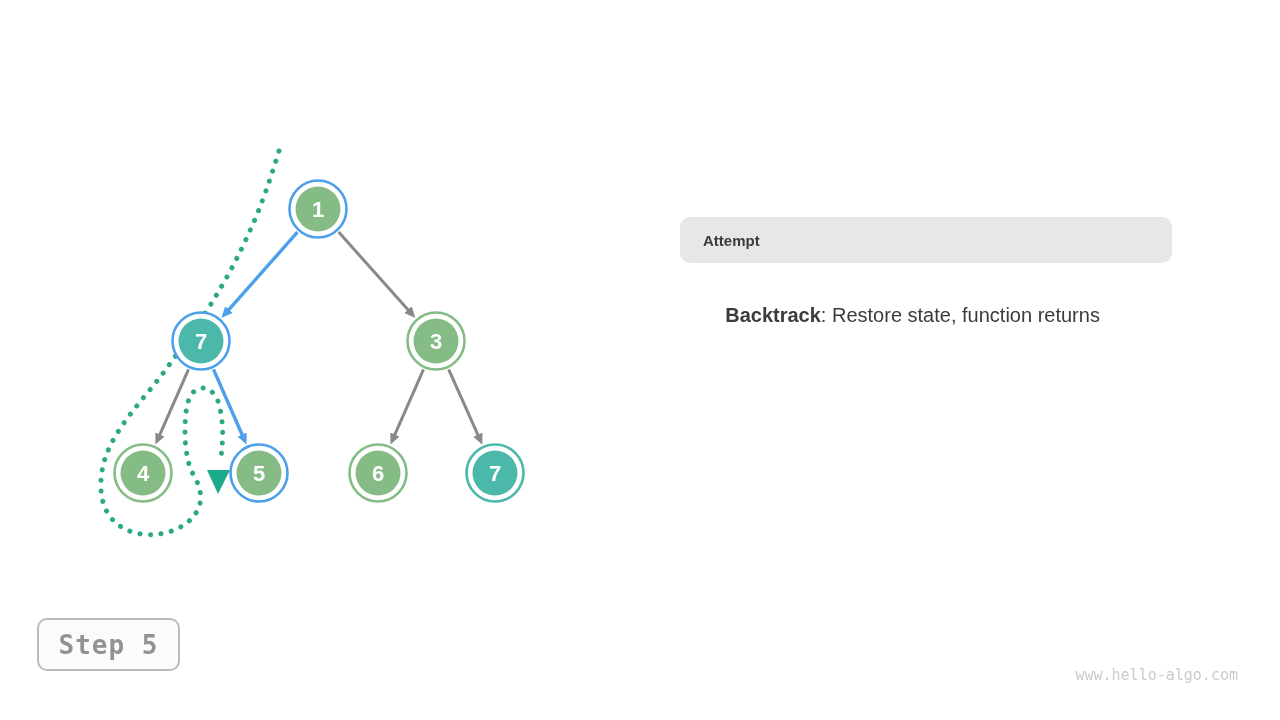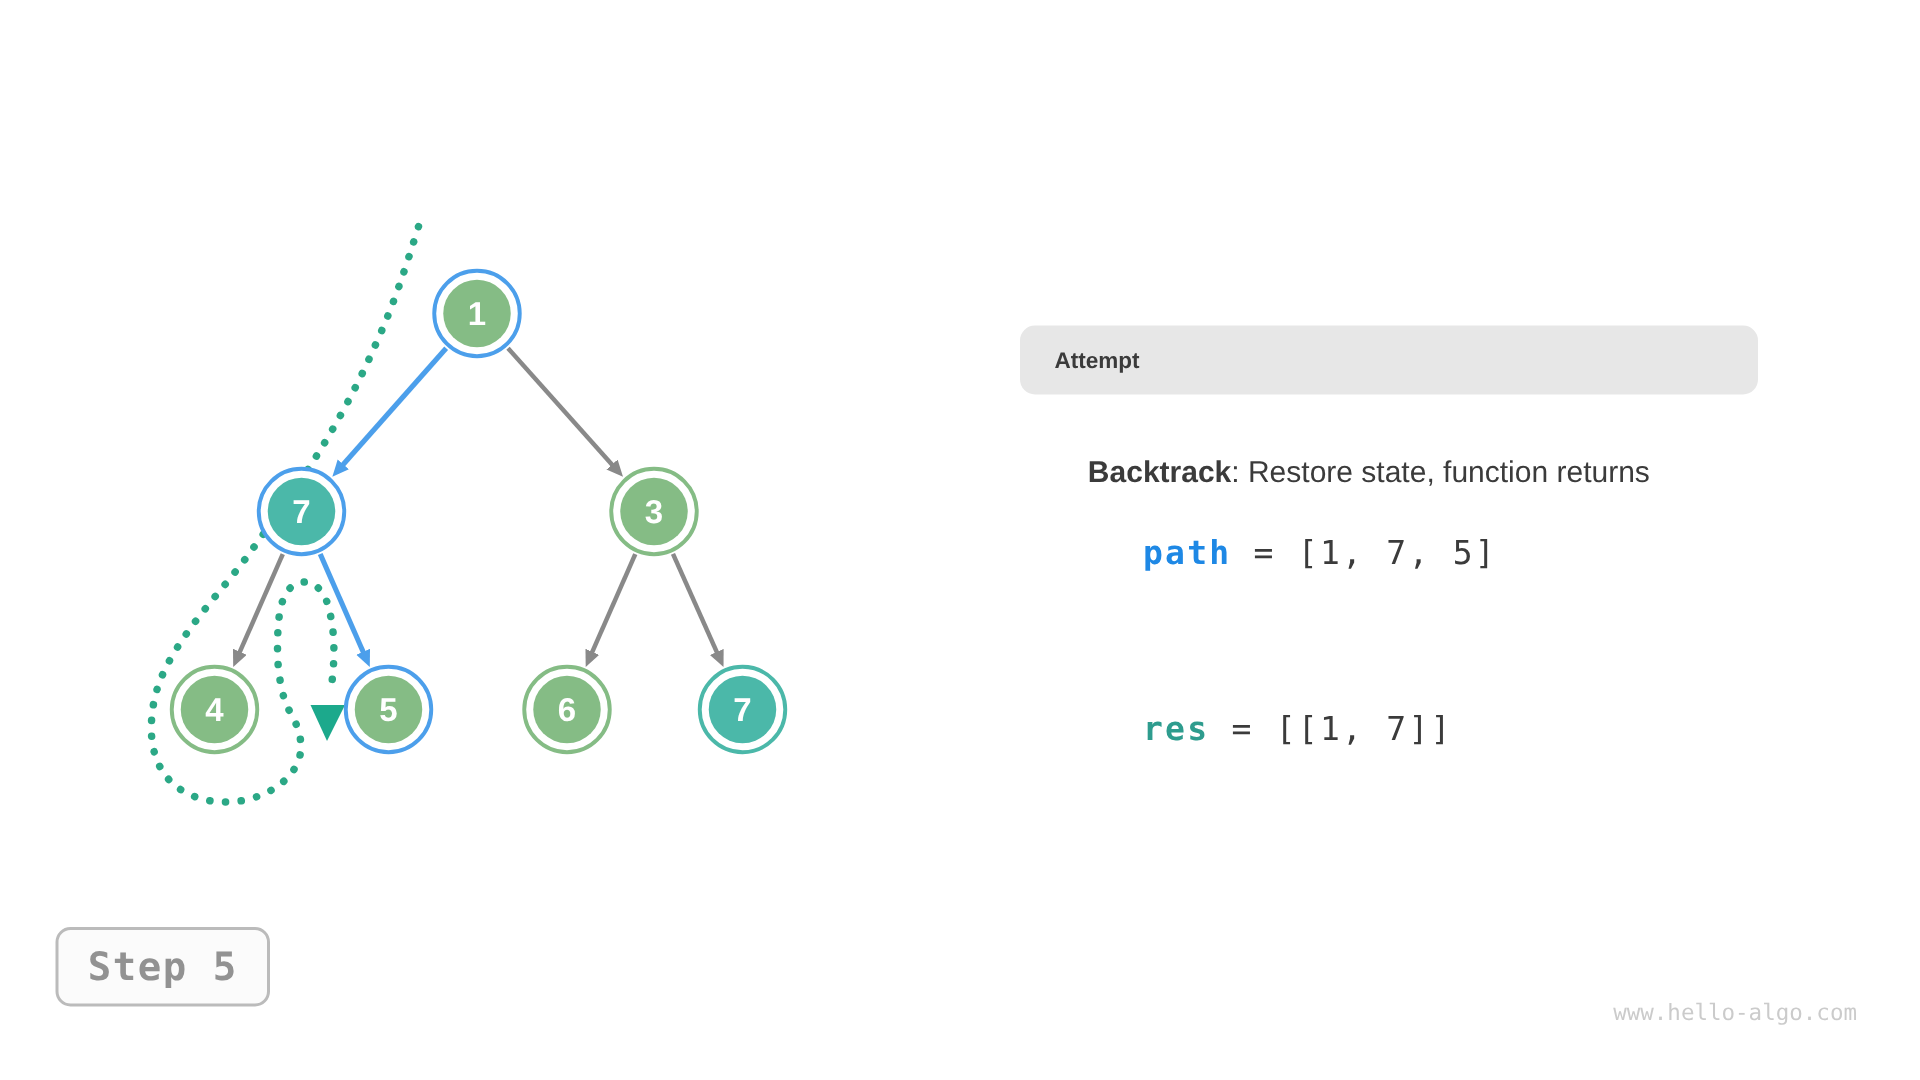--- a/index.html
+++ b/index.html
@@ -96,27 +96,21 @@
     </svg>
 
   <div class="callout">
     <b>Attempt</b>
   </div>
 
   <div class="proseline" style="top:281px;">
     <b>Backtrack</b><span>: Restore state, function returns</span>
   </div>
 
-  <div class="codeline" style="top:332px;">
-    <span class="var-path">path</span><span> = [1, 7, 5]</span>
-  </div>
 
-  <div class="codeline" style="top:449px;">
-    <span class="var-res">res</span><span> = [[1, 7]]</span>
-  </div>
 
   <div class="stepbox">
     <span>Step 5</span>
   </div>
 
   <div class="watermark">www.hello-algo.com</div>
 
 </div>
 
 </body></html>

